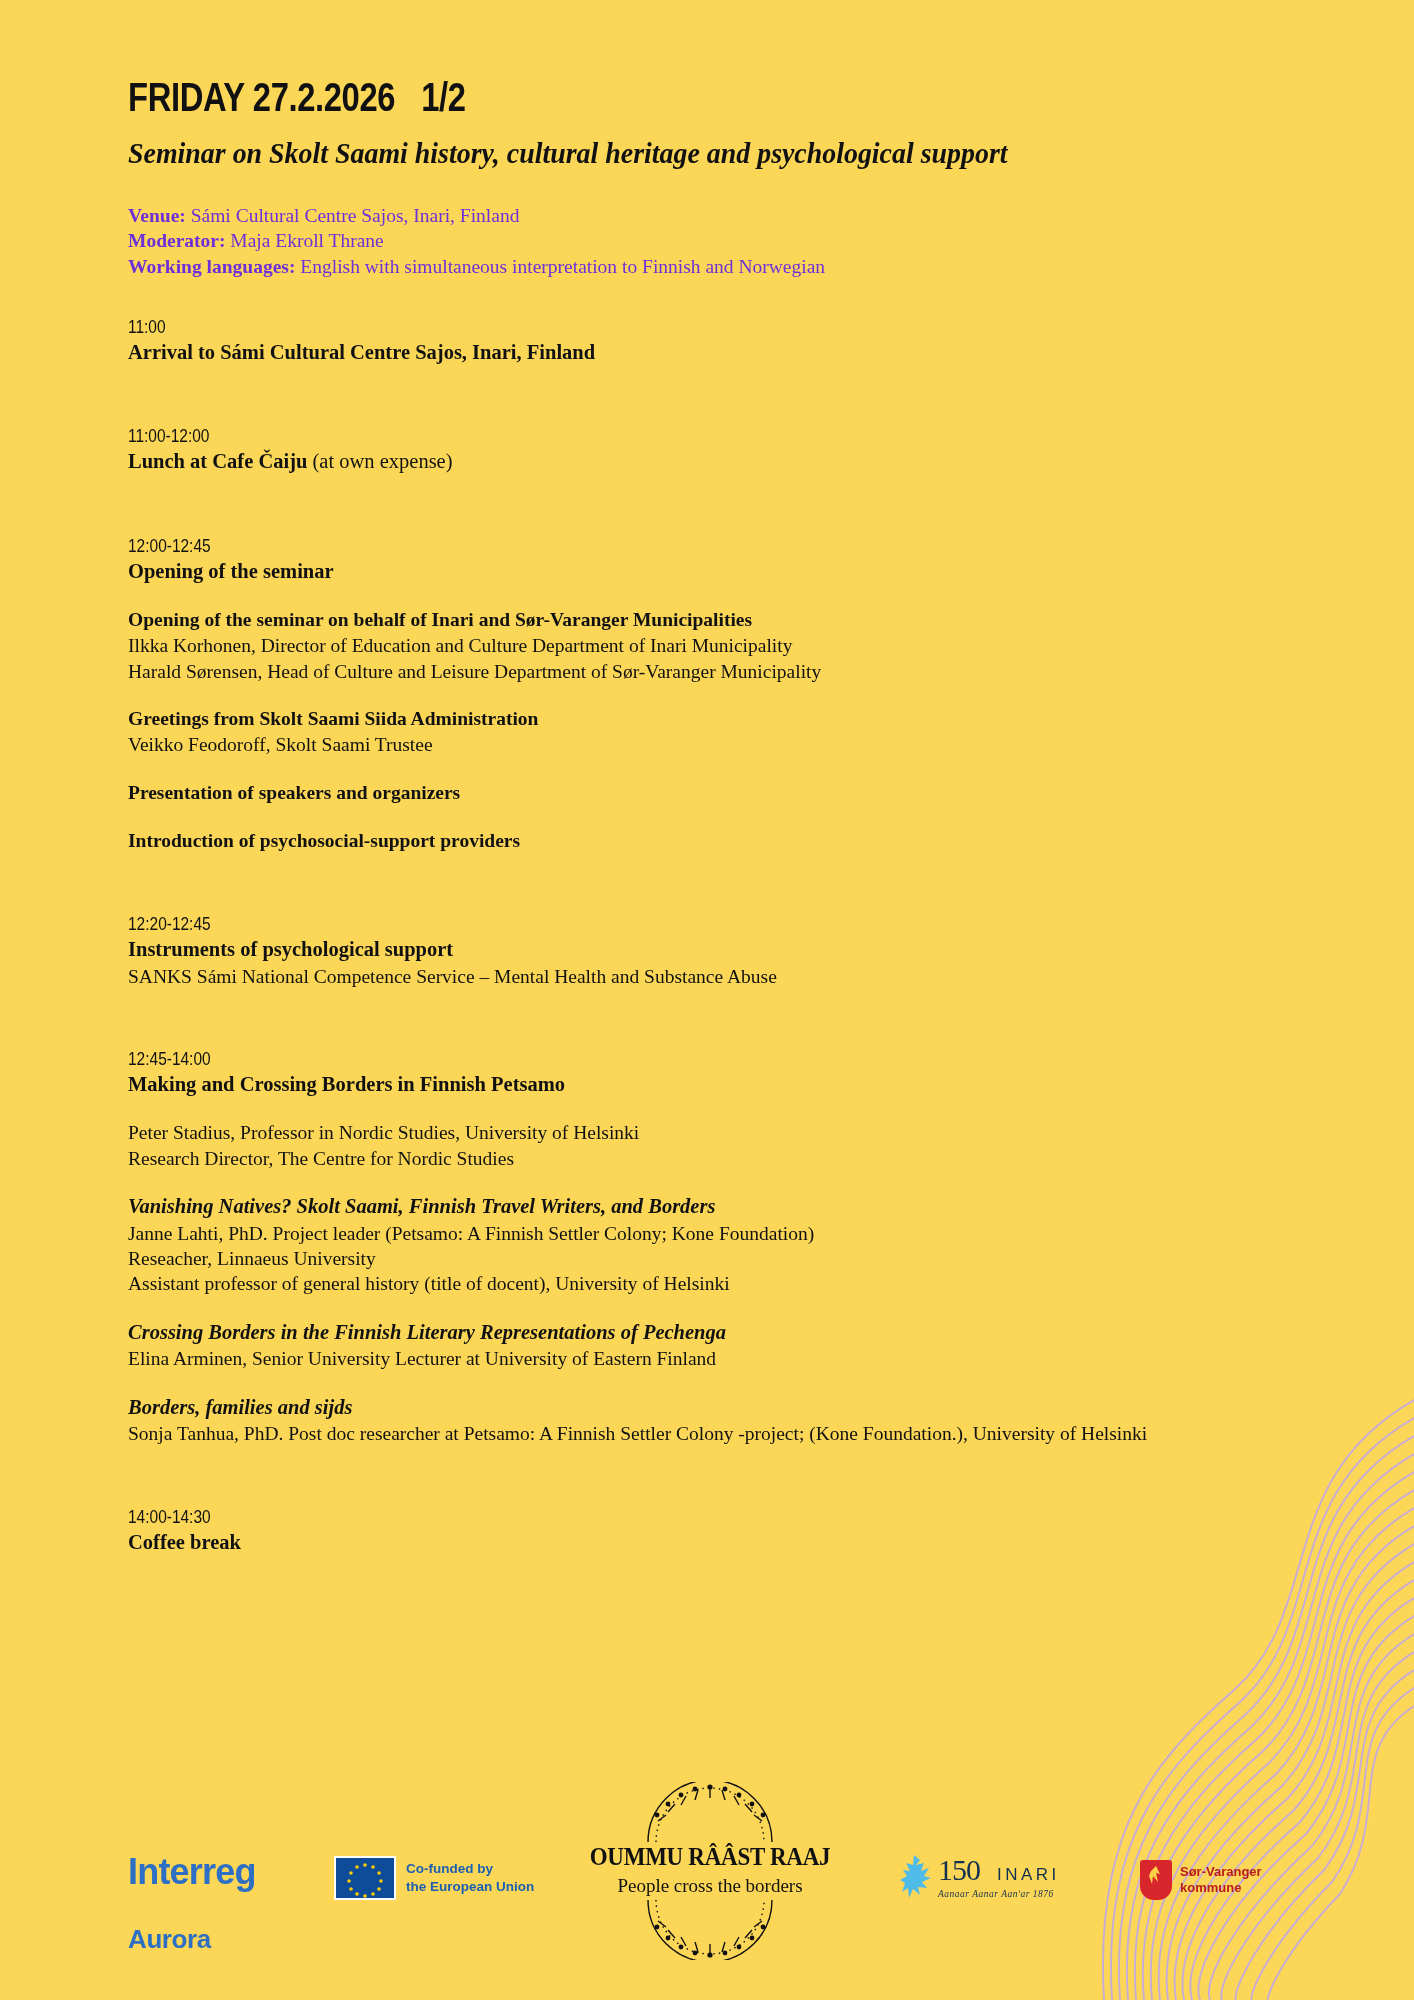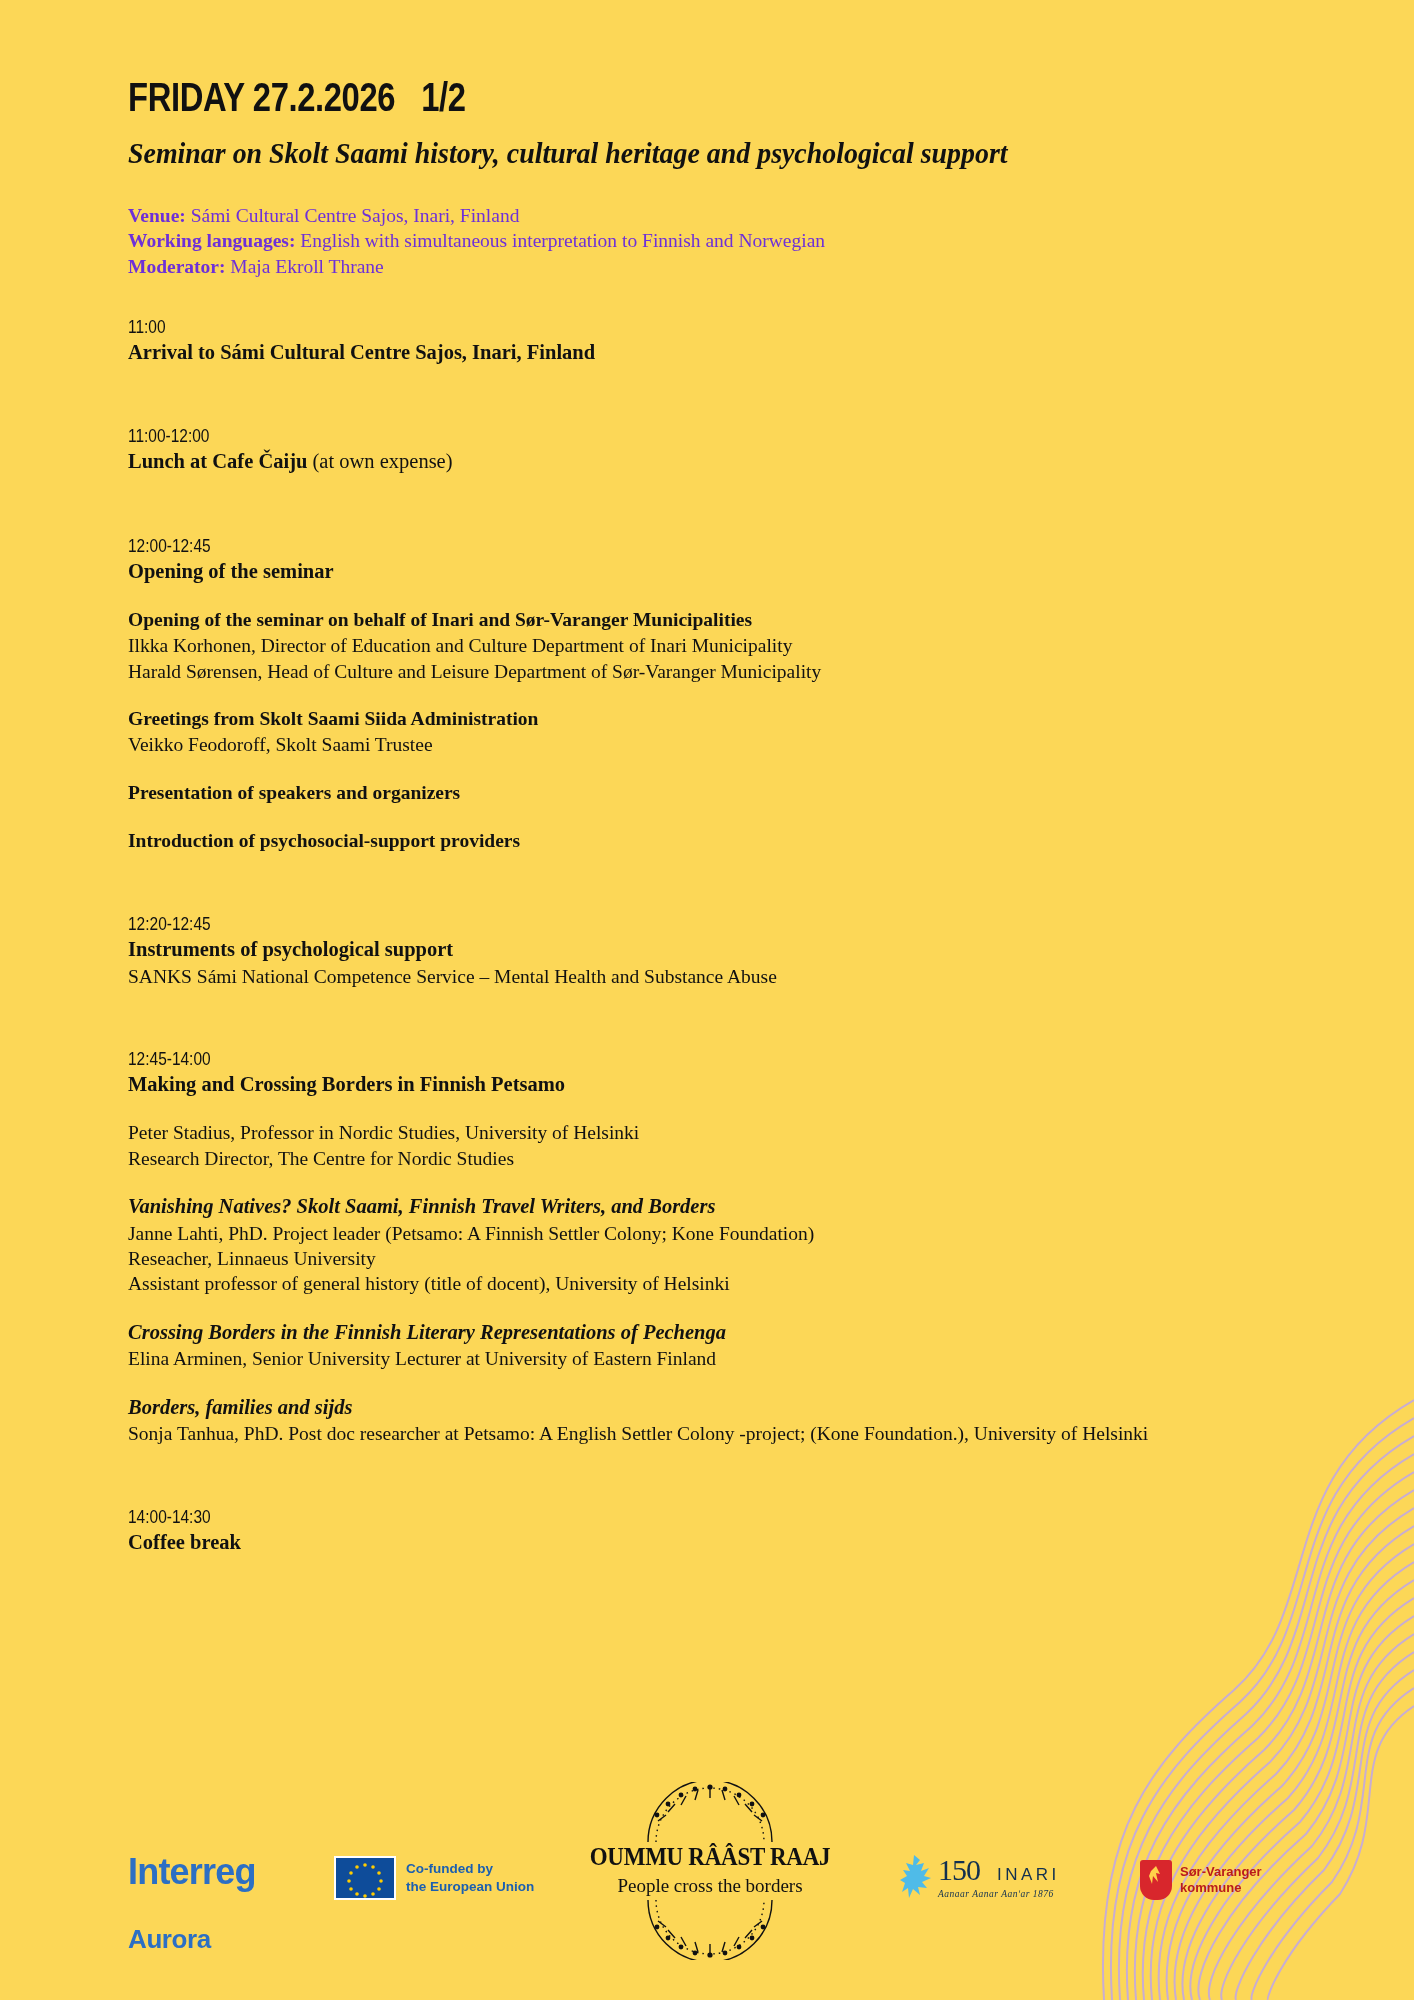--- a/index.html
+++ b/index.html
@@ -270,26 +270,26 @@
 
   <div class="date-line">FRIDAY 27.2.2026   1/2</div>
   <div class="seminar-title">Seminar on Skolt Saami history, cultural heritage and psychological support</div>
 
   <div class="meta">
     <div class="row">
       <span class="k">Venue:</span>
       <span>Sámi Cultural Centre Sajos, Inari, Finland</span>
     </div>
     <div class="row">
+      <span class="k">Moderator:</span>
+      <span>Maja Ekroll Thrane</span>
+    </div>
+    <div class="row">
       <span class="k">Working languages:</span>
       <span>English with simultaneous interpretation to Finnish and Norwegian</span>
-    </div>
-    <div class="row">
-      <span class="k">Moderator:</span>
-      <span>Maja Ekroll Thrane</span>
     </div>
   </div>
 
   <div class="schedule">
 
     <div class="block">
       <div class="slot-time">11:00</div>
       <div class="slot-title">Arrival to Sámi Cultural Centre Sajos, Inari, Finland</div>
     </div>
 
@@ -362,21 +362,21 @@
 
       <div class="gap-s"></div>
       <div>
         <div class="sub-head ital">Crossing Borders in the Finnish Literary Representations of Pechenga</div>
         <div class="person">Elina Arminen, Senior University Lecturer at University of Eastern Finland</div>
       </div>
 
       <div class="gap-s"></div>
       <div>
         <div class="sub-head ital">Borders, families and sijds</div>
-        <div class="person wrapok">Sonja Tanhua, PhD. Post doc researcher at Petsamo: A English Settler Colony -project; (Kone Foundation.), University of Helsinki</div>
+        <div class="person wrapok">Sonja Tanhua, PhD. Post doc researcher at Petsamo: A Finnish Settler Colony -project; (Kone Foundation.), University of Helsinki</div>
       </div>
     </div>
 
     <div class="gap-xl"></div>
 
     <div class="block">
       <div class="slot-time">14:00-14:30</div>
       <div class="slot-title">Coffee break</div>
     </div>
 

